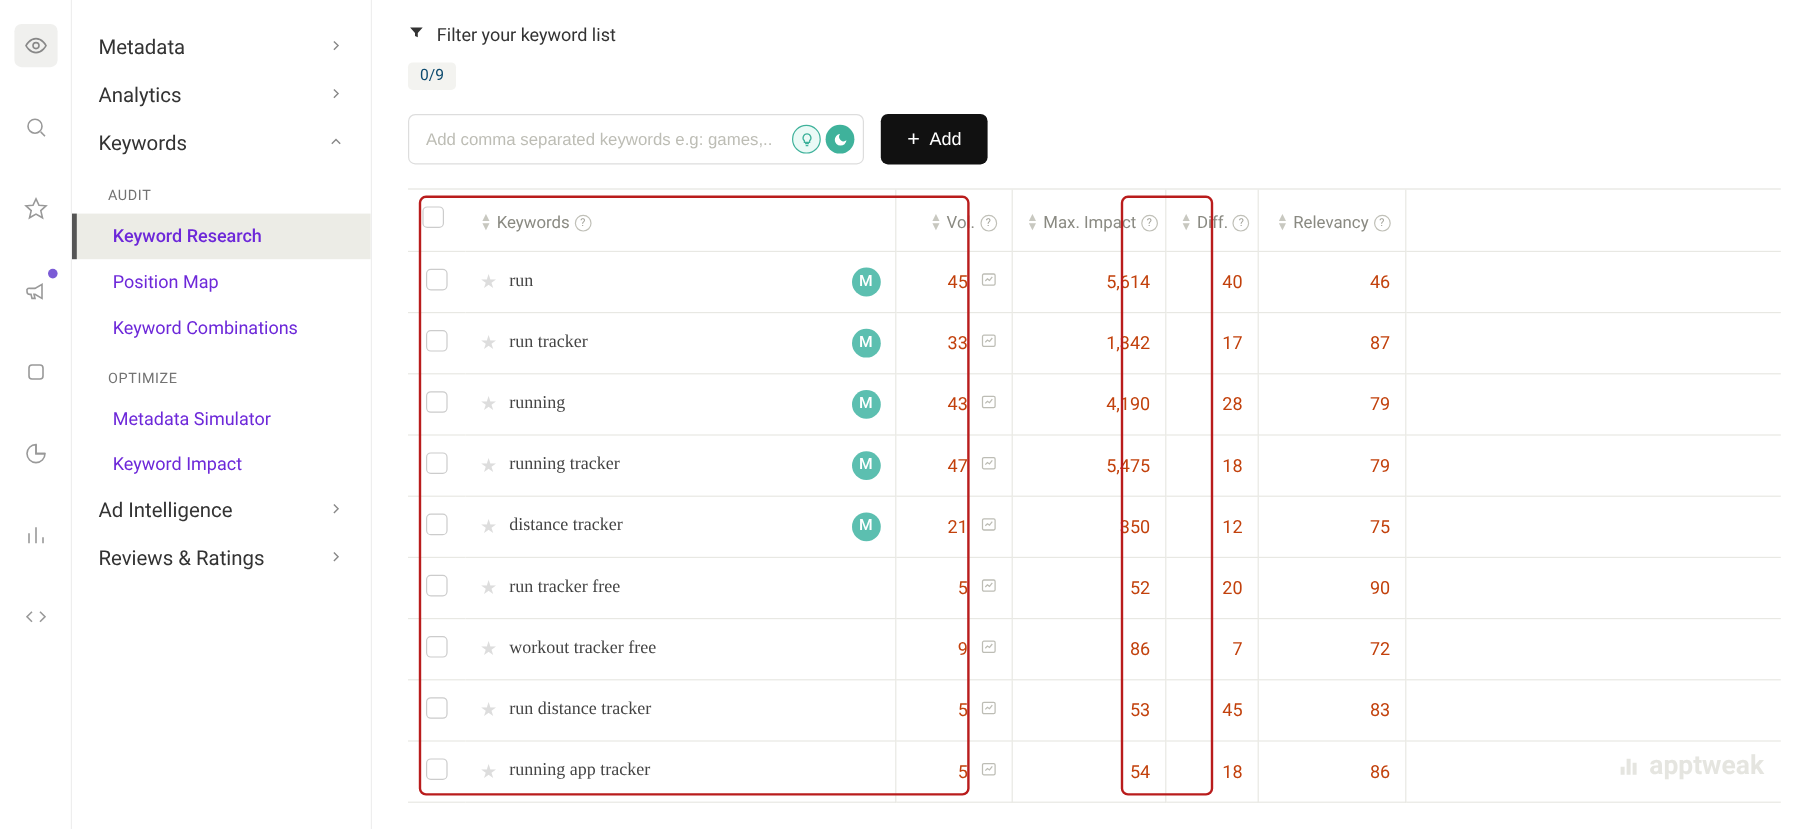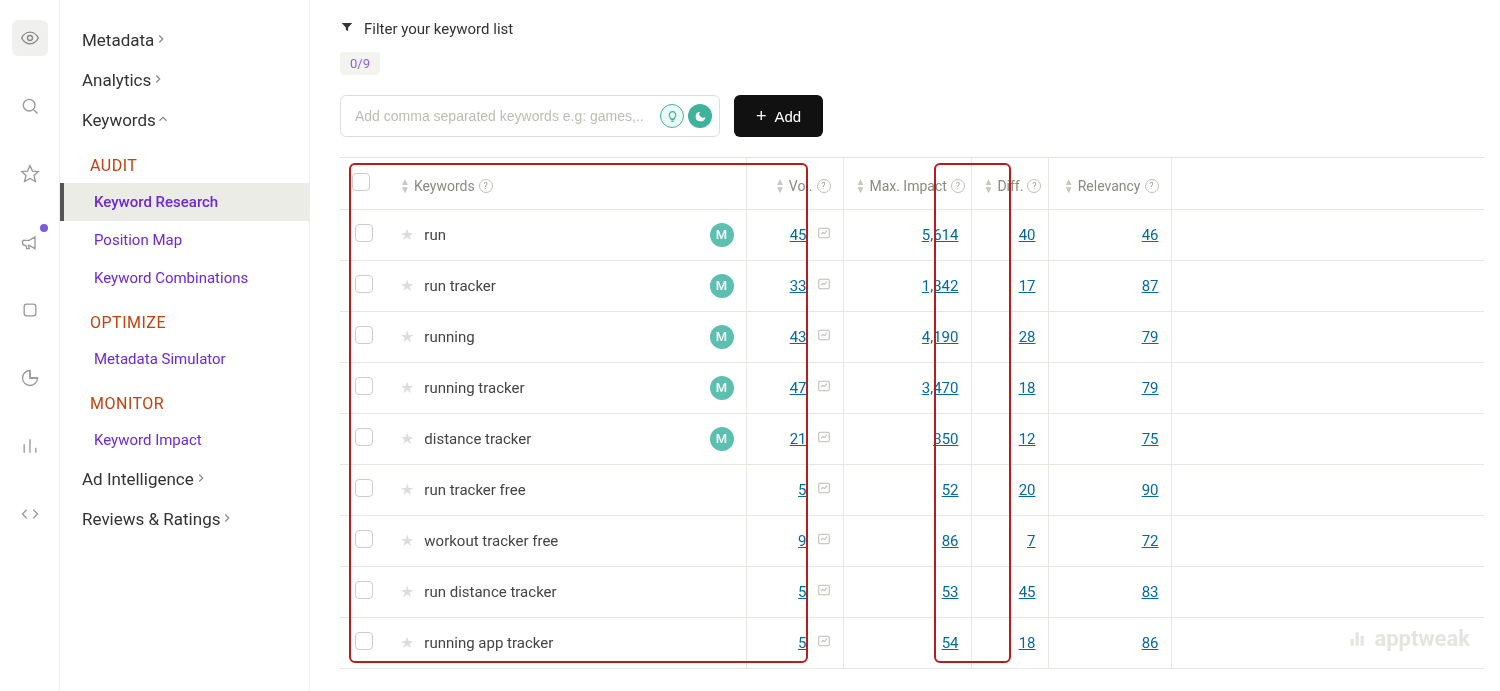--- a/index.html
+++ b/index.html
@@ -49,31 +49,31 @@
   .side-nav {
     width: 250px;
     background: #fff;
     border-right: 1px solid #eee;
     padding: 20px 0 20px 0;
     overflow-y: auto;
   }
   .nav-item {
     display: flex;
     align-items: center;
-    justify-content: flex-start;
+    justify-content: space-between;
     padding: 10px 22px 10px 22px;
     font-size: 17px;
     color: #333;
     cursor: pointer;
   }
   .nav-item .chev { color: #888; }
   .nav-group-label {
-    font-size: 16px;
+    font-size: 12px;
     letter-spacing: 0.5px;
-    color: #c2410c;
+    color: #737373;
     padding: 16px 22px 8px 30px;
   }
   .nav-sub {
     padding: 10px 22px 10px 30px;
     font-size: 15px;
     color: #6d28d9;
     border-left: 4px solid transparent;
     cursor: pointer;
   }
   .nav-sub.active {
@@ -98,21 +98,21 @@
     color: #333;
   }
   .filter-row svg { width: 14px; height: 14px; fill: #333; }
   .counter {
     margin-top: 14px;
     display: inline-block;
     background: #f3f3f0;
     border-radius: 4px;
     padding: 4px 10px;
     font-size: 13px;
-    color: #8b5cf6;
+    color: #0c4a6e;
   }
   .add-row {
     margin-top: 20px;
     display: flex;
     align-items: center;
     gap: 14px;
   }
   .kw-input-wrap {
     position: relative;
     width: 380px;
@@ -214,36 +214,36 @@
   .kw-cell {
     display: flex;
     align-items: center;
     gap: 10px;
   }
   .star {
     color: #ddd;
     font-size: 16px;
     cursor: pointer;
   }
-  .kw-text { color: #444; font-size: 15px; }
+  .kw-text { color: #444; font-size: 15px; font-family: Liberation Serif, serif; }
   .m-badge {
     margin-left: auto;
     width: 24px; height: 24px;
     background: #5cbfb0;
     color: #fff;
     border-radius: 50%;
     display: flex;
     align-items: center; justify-content: center;
     font-size: 13px;
     font-weight: 500;
   }
   .vol-cell { display: flex; align-items: center; justify-content: flex-end; gap: 10px; }
   .chart-ic { color: #bdbdb5; }
   .chart-ic svg { width: 14px; height: 14px; stroke: currentColor; fill:none; stroke-width:1.8; }
-  td.num { color: #0369a1; font-size: 15px; text-decoration: underline; }
+  td.num { color: #c2410c; font-size: 15px; }
 
   
   .hl-box {
     position: absolute;
     border: 2px solid #b91c1c;
     border-radius: 6px;
     pointer-events: none;
   }
   .hl1 { left: 39px; top: 163px; width: 459px; height: 500px; }
   .hl2 { left: 624px; top: 163px; width: 77px; height: 500px; }
@@ -331,21 +331,20 @@
       <span class="chev"><svg viewBox="0 0 24 24">
           <path d="m6 15 6-6 6 6"></path>
         </svg></span>
     </div>
     <div class="nav-group-label">AUDIT</div>
     <div class="nav-sub active">Keyword Research</div>
     <div class="nav-sub">Position Map</div>
     <div class="nav-sub">Keyword Combinations</div>
     <div class="nav-group-label">OPTIMIZE</div>
     <div class="nav-sub">Metadata Simulator</div>
-    <div class="nav-group-label">MONITOR</div>
     <div class="nav-sub">Keyword Impact</div>
     <div class="nav-item">
       <span>Ad Intelligence</span>
       <span class="chev"><svg viewBox="0 0 24 24">
           <path d="m9 6 6 6-6 6"></path>
         </svg></span>
     </div>
     <div class="nav-item">
       <span>Reviews &amp; Ratings</span>
       <span class="chev"><svg viewBox="0 0 24 24">
@@ -522,21 +521,21 @@
             </td>
             <td class="col-vol num">
               <div class="vol-cell">
                 <span>47</span>
                 <span class="chart-ic"><svg viewBox="0 0 24 24">
                     <rect x="3" y="4" width="18" height="16" rx="2"></rect>
                     <path d="m7 14 3-3 3 2 4-5"></path>
                   </svg></span>
               </div>
             </td>
-            <td class="col-reach num">3,470</td>
+            <td class="col-reach num">5,475</td>
             <td class="col-diff num">18</td>
             <td class="col-rel num">79</td>
             <td class="col-rest"></td>
           </tr>
           <tr>
             <td class="col-check"><span class="chk"></span></td>
             <td class="col-kw">
               <div class="kw-cell">
                 <span class="star">★</span>
                 <span class="kw-text">distance tracker</span>

